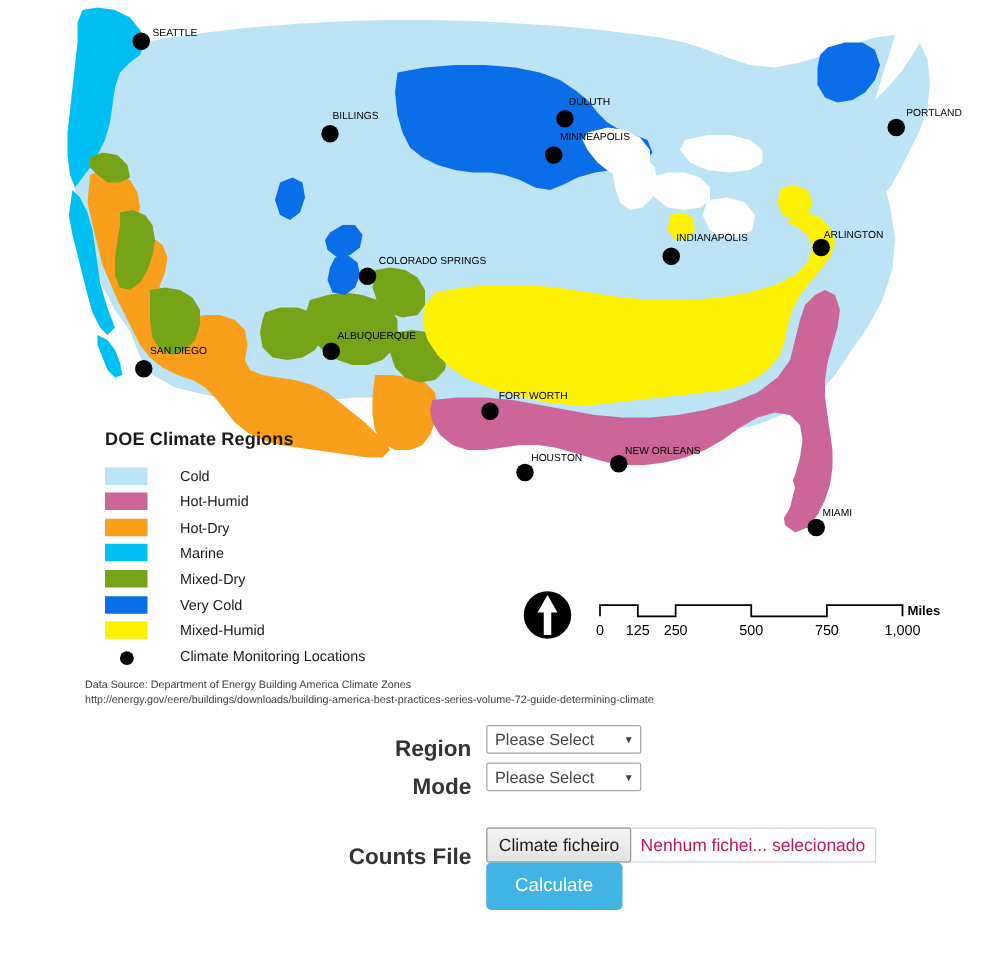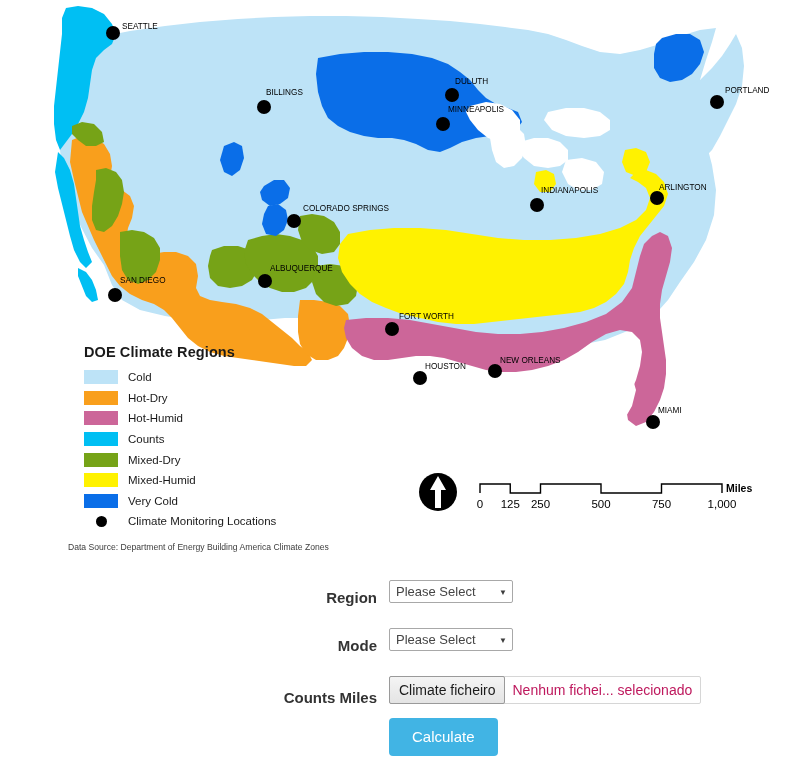--- a/index.html
+++ b/index.html
@@ -47,22 +47,23 @@
   .legend-title {
     font-family: "Liberation Sans", sans-serif;
     font-size: 14.5px;
     font-weight: bold;
     color: #1a1a1a;
     margin: 0 0 7px 0;
     letter-spacing: 0.1px;
   }
   .legend-row {
     display: flex;
-    align-items: center;
+    align-items: flex-end;
     height: 20.6px;
+    gap: 16px;
   }
   .swatch {
     width: 34px;
     height: 14px;
     flex: 0 0 34px;
     margin-right: 0px;
   }
   .legend-label {
     font-size: 11.5px;
     color: #1a1a1a;
@@ -104,21 +105,21 @@
   .form-row {
     display: flex;
     align-items: flex-start;
     margin-bottom: 0px;
   }
   .form-label {
     width: 389px;
     flex: 0 0 389px;
     text-align: right;
     padding-right: 12px;
-    font-size: 15px;
+    font-size: 18px;
     font-weight: bold;
     color: #333333;
     box-sizing: border-box;
   }
   .row-region .form-label { padding-top: 9px; }
   .row-mode   .form-label { padding-top: 9px; }
   .row-file   .form-label { padding-top: 13px; }
 
   .form-control { flex: 1 1 auto; }
 
@@ -175,21 +176,21 @@
   .file-name {
     font-size: 14px;
     color: #be185d;
     display: flex;
     align-items: center;
     padding: 0 8px 0 7px;
     white-space: nowrap;
   }
 
   .calc-btn {
-    margin-top: 14px;
+    margin-top: 0;
     font-family: "Liberation Sans", sans-serif;
     font-size: 15px;
     color: #ffffff;
     background: #41b4e4;
     border: none;
     border-radius: 4px;
     padding: 11px 23px;
     cursor: pointer;
     line-height: 16px;
   }
@@ -438,84 +439,85 @@
     </svg>
 
     <div class="legend">
       <div class="legend-title">DOE Climate Regions</div>
 
       <div class="legend-row">
         <div class="swatch" style="background:#bde3f7"></div>
         <div class="legend-label">Cold</div>
       </div>
       <div class="legend-row">
+        <div class="swatch" style="background:#cc6699"></div>
+        <div class="legend-label">Hot-Humid</div>
+      </div>
+      <div class="legend-row">
         <div class="swatch" style="background:#f99f1c"></div>
         <div class="legend-label">Hot-Dry</div>
       </div>
       <div class="legend-row">
-        <div class="swatch" style="background:#cc6699"></div>
-        <div class="legend-label">Hot-Humid</div>
-      </div>
-      <div class="legend-row">
         <div class="swatch" style="background:#00bff3"></div>
-        <div class="legend-label">Counts</div>
+        <div class="legend-label">Marine</div>
       </div>
       <div class="legend-row">
         <div class="swatch" style="background:#76a317"></div>
         <div class="legend-label">Mixed-Dry</div>
       </div>
       <div class="legend-row">
+        <div class="swatch" style="background:#0a6ee8"></div>
+        <div class="legend-label">Very Cold</div>
+      </div>
+      <div class="legend-row">
         <div class="swatch" style="background:#fff200"></div>
         <div class="legend-label">Mixed-Humid</div>
-      </div>
-      <div class="legend-row">
-        <div class="swatch" style="background:#0a6ee8"></div>
-        <div class="legend-label">Very Cold</div>
       </div>
       <div class="legend-row">
         <div class="legend-dot-cell">
           <div class="legend-dot"></div>
         </div>
         <div class="legend-label">Climate Monitoring Locations</div>
       </div>
     </div>
 
     <div class="source-note">
       <div>Data Source: Department of Energy Building America Climate Zones</div>
+      <div>http://energy.gov/eere/buildings/downloads/building-america-best-practices-series-volume-72-guide-determining-climate</div>
     </div>
   </div>
 
   <div class="form-area">
 
     <div class="form-row row-region">
       <div class="form-label">Region</div>
       <div class="form-control">
         <span class="sel-wrap">
           <select class="sel">
             <option>Please Select</option>
           </select>
           <span class="sel-arrow">▼</span>
         </span>
       </div>
     </div>
 
-    <div class="form-row row-mode" style="margin-top:22px;">
+    <div class="form-row row-mode" style="">
       <div class="form-label">Mode</div>
       <div class="form-control">
         <span class="sel-wrap">
           <select class="sel">
             <option>Please Select</option>
           </select>
           <span class="sel-arrow">▼</span>
         </span>
       </div>
     </div>
 
     <div class="form-row row-file" style="margin-top:22px;">
-      <div class="form-label">Counts Miles</div>
+      <div class="form-label">Counts File</div>
       <div class="form-control">
         <div class="file-wrap">
           <div class="file-btn">Climate ficheiro</div>
           <div class="file-name">Nenhum fichei... selecionado</div>
         </div>
         <div>
           <button class="calc-btn">Calculate</button>
         </div>
       </div>
     </div>

